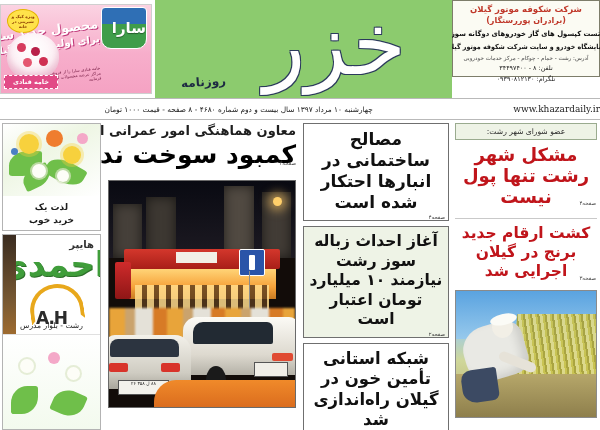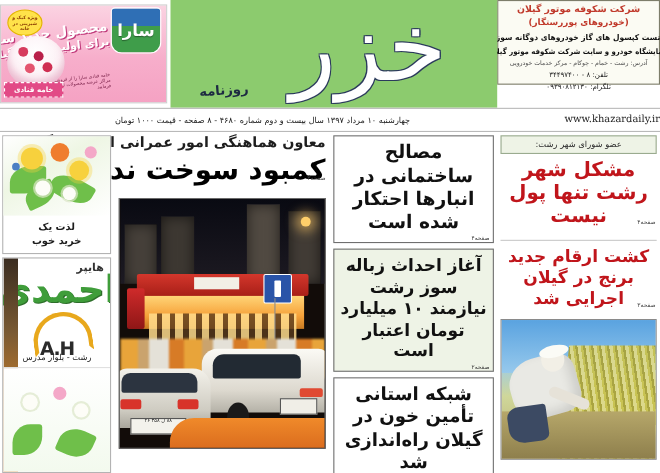--- a/index.html
+++ b/index.html
@@ -139,21 +139,21 @@
   }
   .sara-badge {
     position: absolute;
     right: 4px; top: 2px;
     width: 44px; height: 40px;
     background: linear-gradient(180deg, #2f6fb5 0%, #2f6fb5 40%, #3f9d4a 40%, #3f9d4a 100%);
     border: 1.5px solid #fff;
     border-radius: 4px 4px 10px 10px;
     display: flex;
     align-items: center;
-    justify-content: center;
+    justify-content: flex-start;
   }
   .sara-badge span {
     color: #fff;
     font-size: 15px;
     font-weight: bold;
     text-shadow: 0 1px 1px rgba(0,0,0,.4);
   }
   .sara-yellow {
     position: absolute;
     left: 6px; top: 4px;
@@ -710,21 +710,21 @@
 </style>
 </head>
 <body>
 
 <div class="page">
 
   <div class="masthead">
 
     <div class="ad-left">
       <div class="l1">شرکت شکوفه موتور گیلان</div>
-      <div class="l2">(خودروهای پوررستگار)</div>
+      <div class="l2">(برادران پوررستگار)</div>
       <div class="l3">تست کپسول های گاز خودروهای دوگانه سوز</div>
       <div class="l4">آزمایشگاه خودرو و سایت شرکت شکوفه موتور گیلان</div>
       <div class="l5">آدرس: رشت - خمام - چوکام - مرکز خدمات خودرویی</div>
       <div class="l6">تلفن: ۸ - ۳۴۴۹۷۴۰۰</div>
       <div class="l6">تلگرام: ۰۹۳۹۰۸۱۲۱۳۰</div>
     </div>
 
     <div class="nameplate">
       <div class="np-title">خزر</div>
       <div class="np-sub">روزنامه</div>

